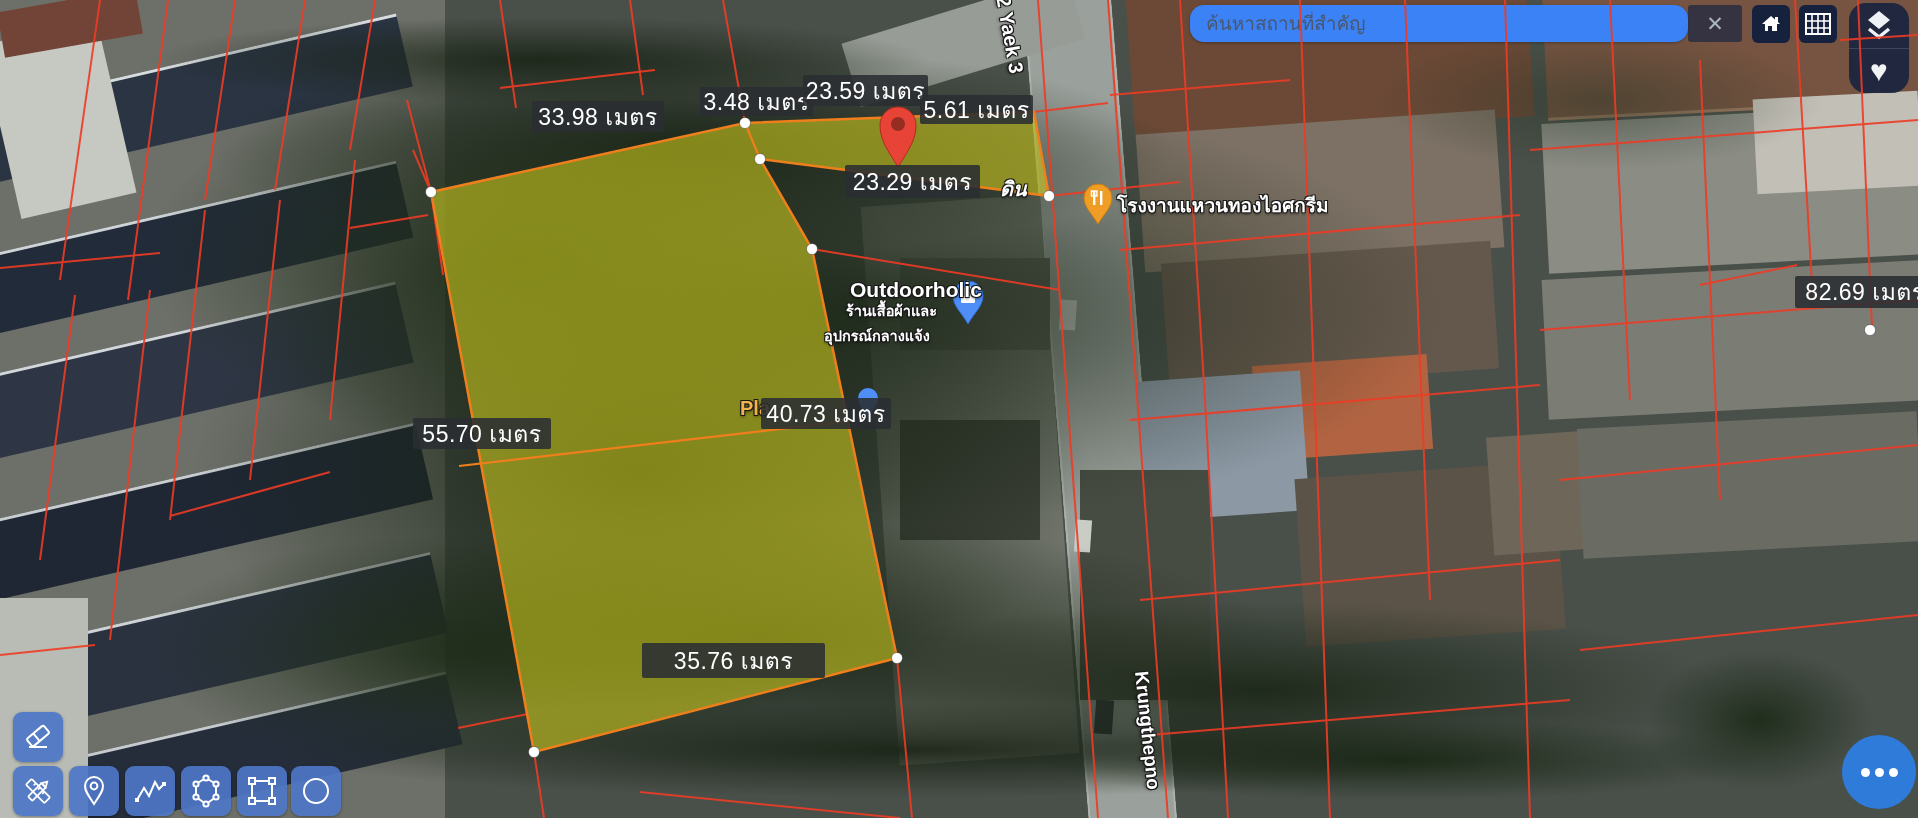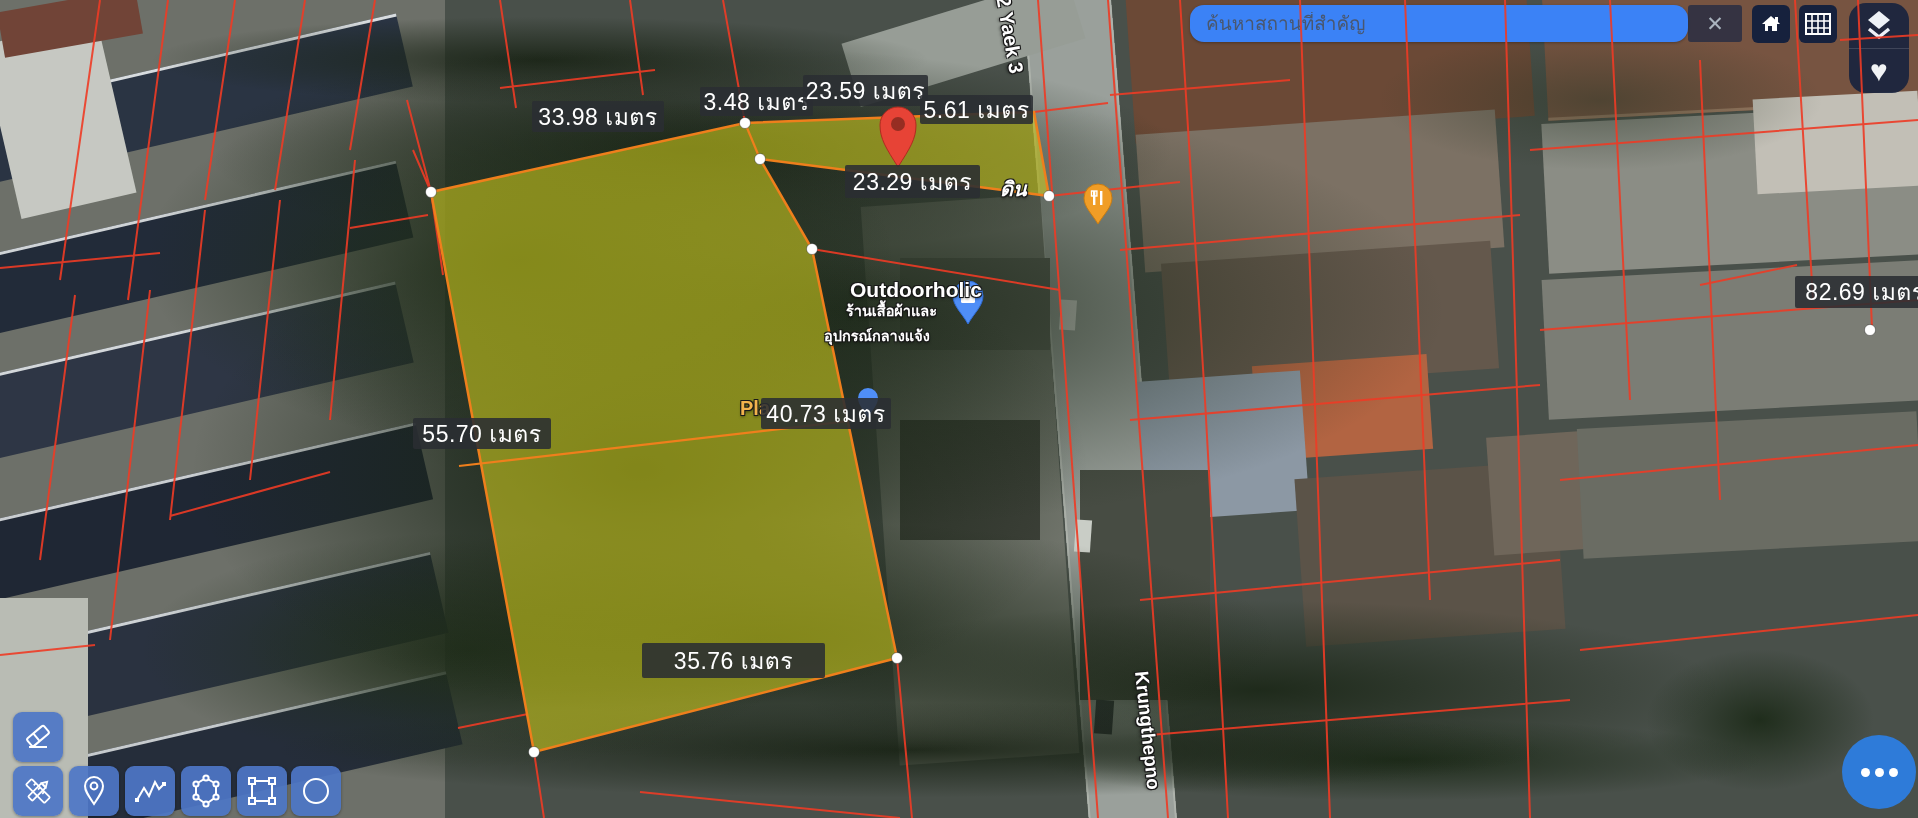--- a/index.html
+++ b/index.html
@@ -160,20 +160,21 @@
 
     <g>
       <path d="M898,167 C 886,148 880,139 880,125 a18,18 0 1 1 36,0 c0,14 -6,23 -18,42 z" fill="#e74336" stroke="#b02a20" stroke-width="1"></path>
       <circle cx="898" cy="124" r="7" fill="#962d22"></circle>
     </g>
   </svg>
 
   <div class="maptext" style="left:816px;top:278px;font-size:21px;font-weight:bold;margin-left:34px;">Outdoorholic</div>
   <div class="maptext" style="left:846px;top:299px;font-size:14.5px;">ร้านเสื้อผ้าและ</div>
   <div class="maptext" style="left:824px;top:324px;font-size:14.5px;">อุปกรณ์กลางแจ้ง</div>
+  <div class="maptext" style="left:1117px;top:190px;font-size:19px;font-weight:bold;">โรงงานแหวนทองไอศกรีม</div>
   <div class="maptext" style="left:1000px;top:173px;font-size:20px;font-weight:bold;z-index:25;font-style:italic;">ดิน</div>
   <div class="maptext amber" style="left:740px;top:397px;font-size:20px;font-weight:bold;z-index:25;">Pla</div>
   <div class="maptext" style="left:1014px;top:-6px;font-size:20px;font-weight:bold;transform:rotate(80deg);transform-origin:0 0;">2 Yaek 3</div>
   <div class="maptext" style="left:1152px;top:670px;font-size:19px;font-weight:bold;transform:rotate(84deg);transform-origin:0 0;">Krungthepno</div>
 
   <div id="mlabels">
       <div class="mlabel" style="left: 532px; top: 101px; width: 132px; height: 31px;">33.98 เมตร</div>
       <div class="mlabel" style="left: 700px; top: 87px; width: 113px; height: 29px;">3.48 เมตร</div>
       <div class="mlabel" style="left: 803px; top: 75px; width: 125px; height: 31px; text-align: right;">23.59 เมตร</div>
       <div class="mlabel" style="left: 920px; top: 95px; width: 113px; height: 29px;">5.61 เมตร</div>

